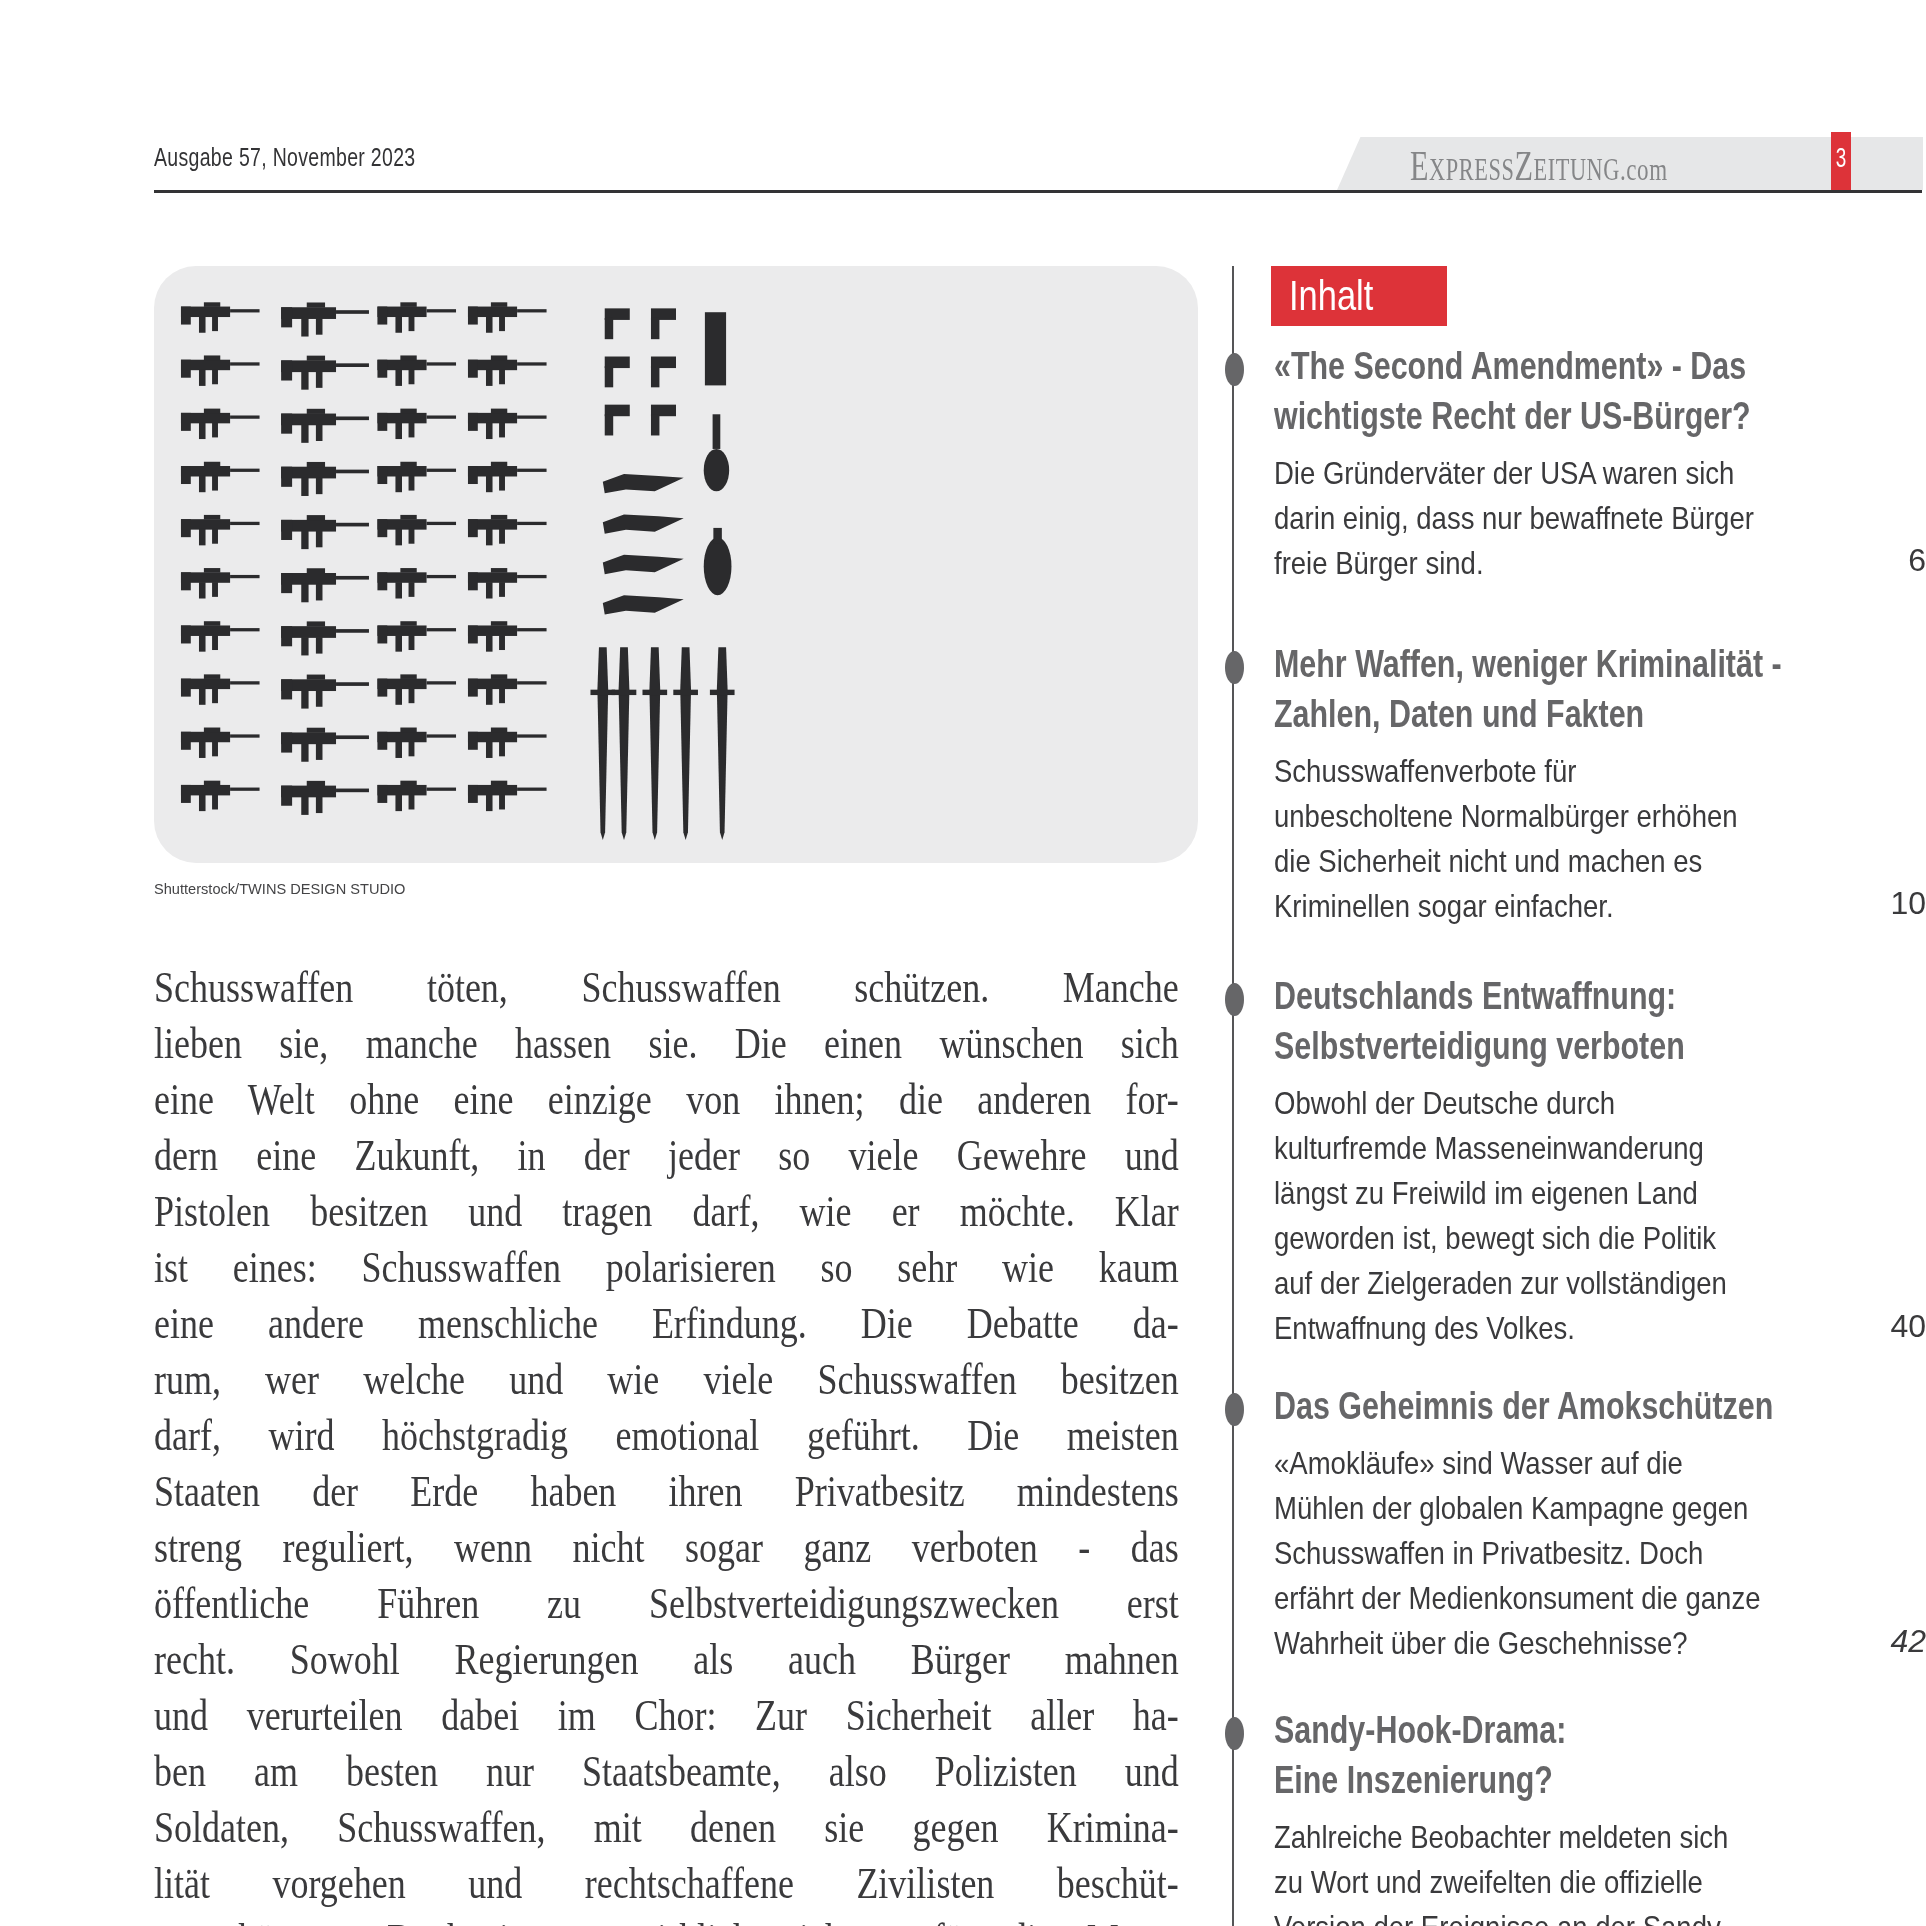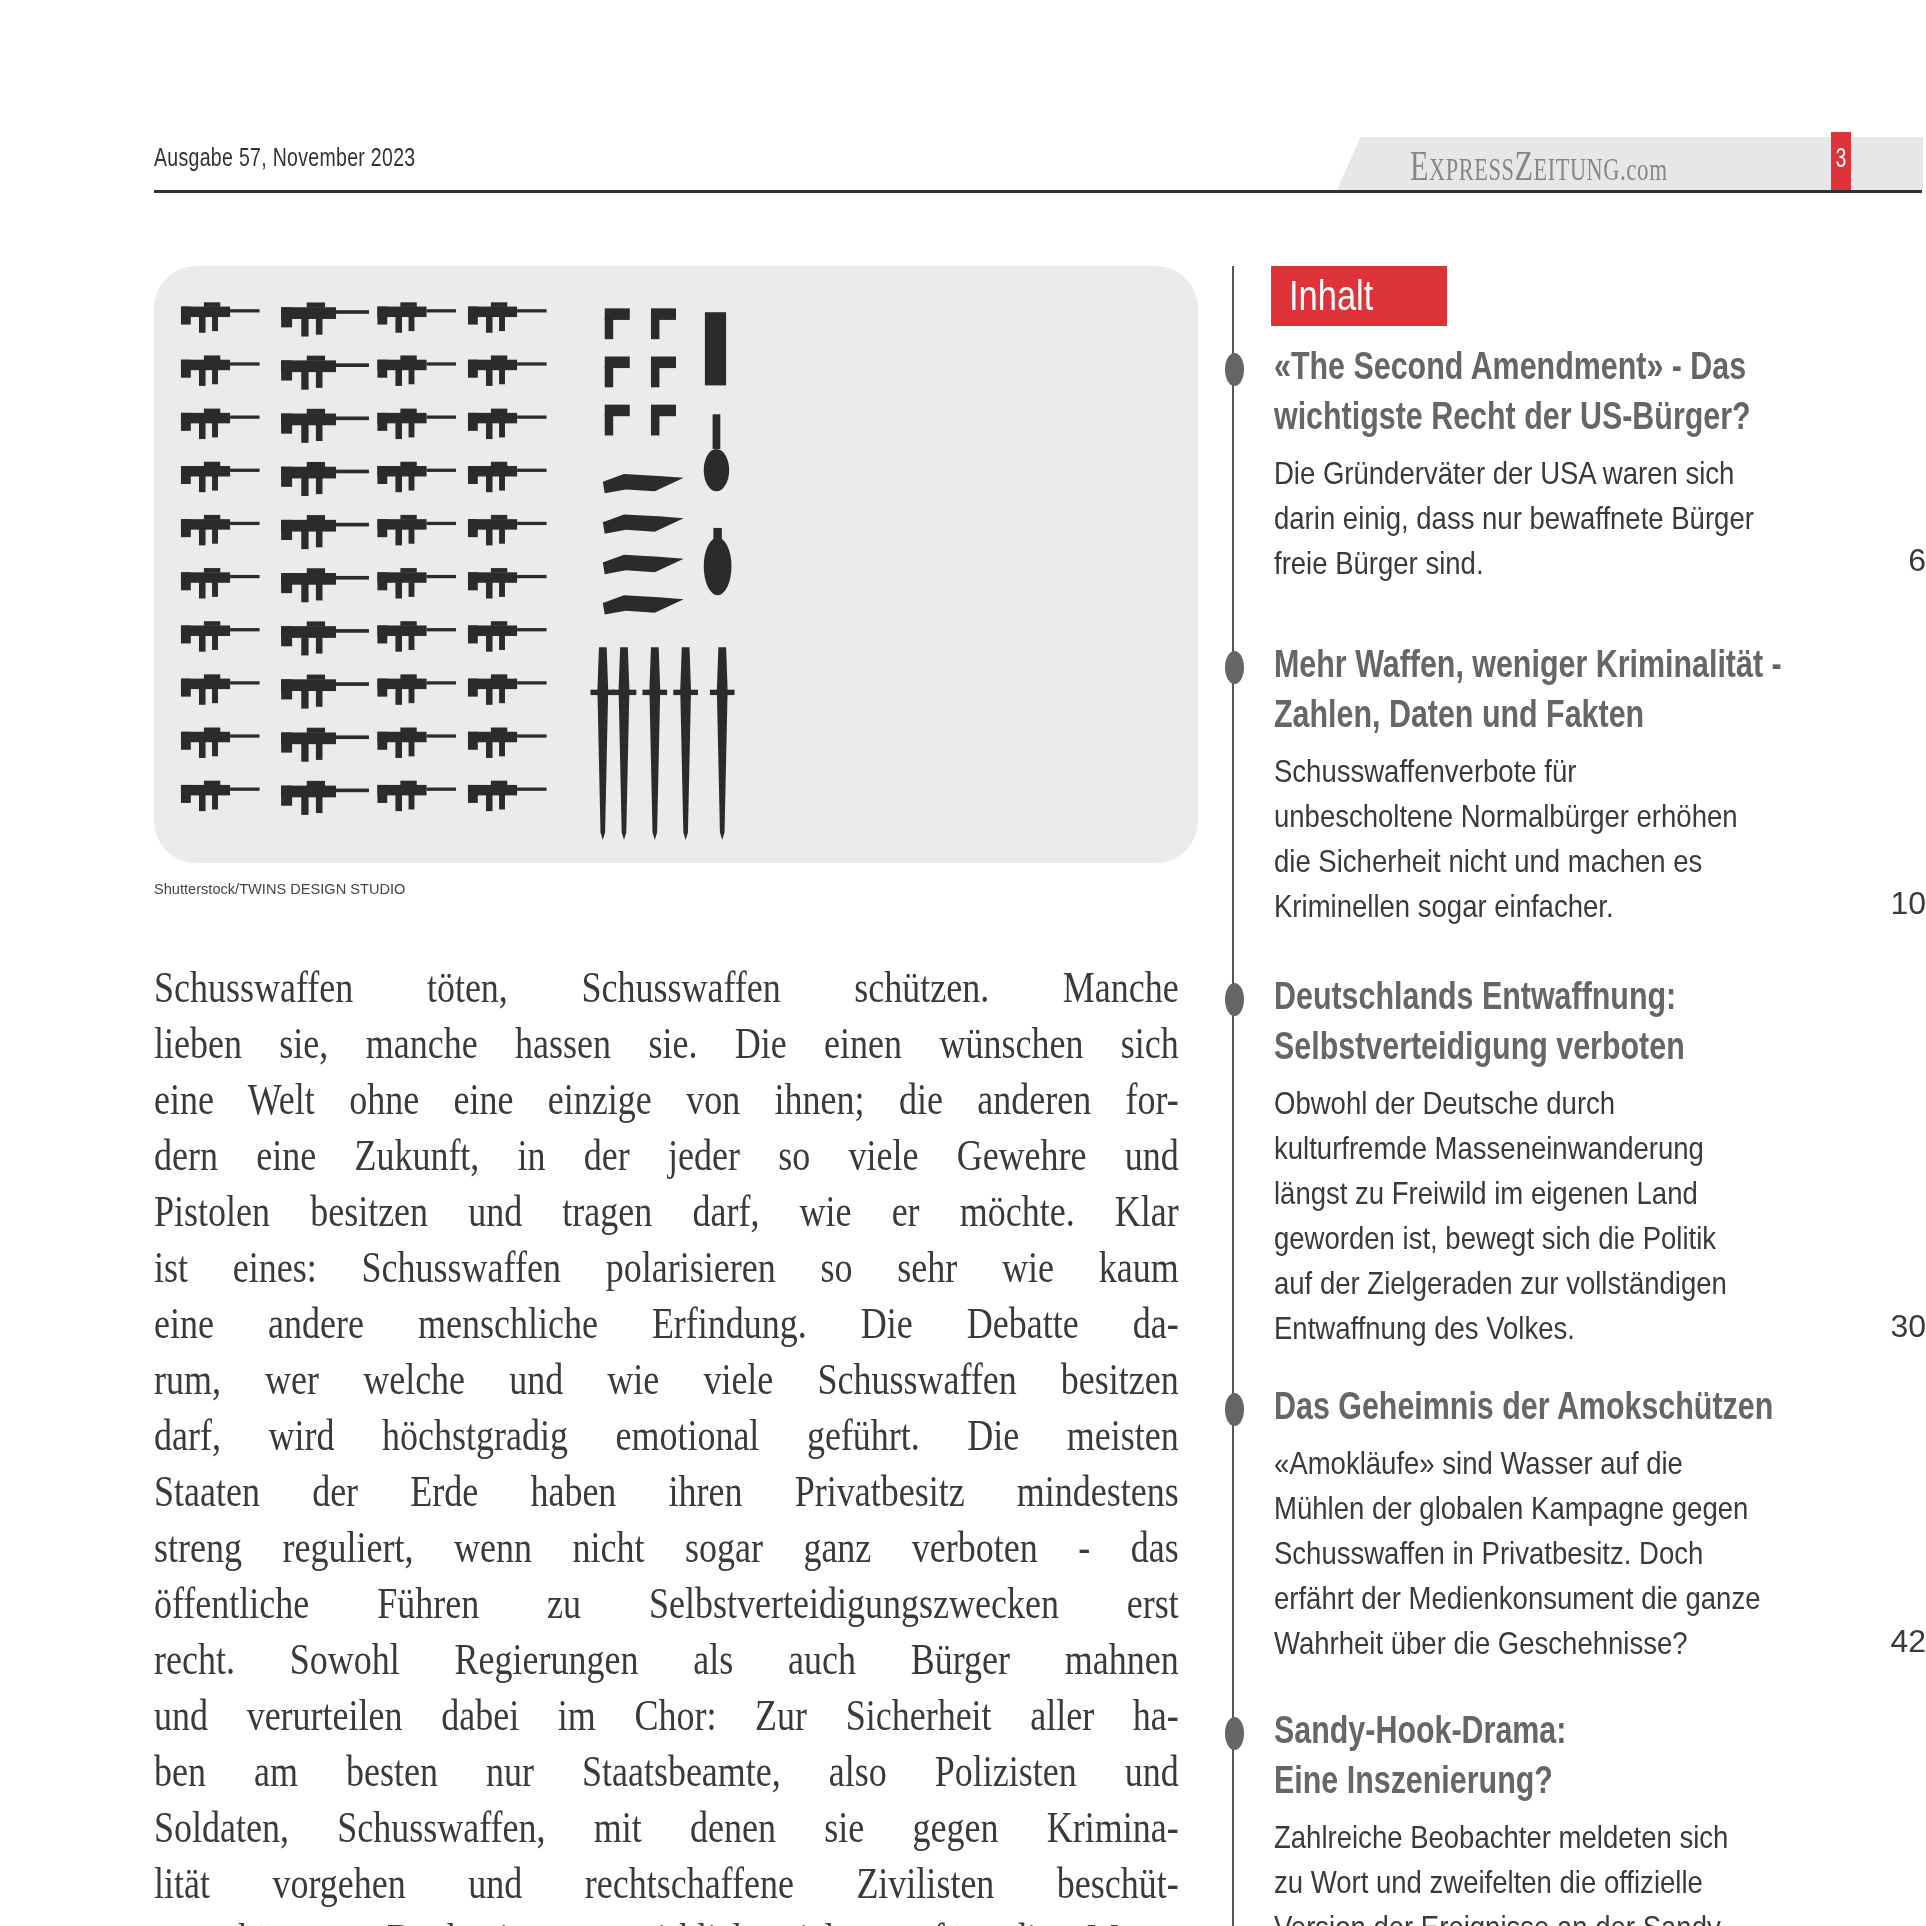--- a/index.html
+++ b/index.html
@@ -396,35 +396,35 @@
         <div>Selbstverteidigung verboten</div>
       </div>
       <div class="toc-desc" style="top: 110px;">
         <span class="dl">Obwohl der Deutsche durch</span>
         <span class="dl">kulturfremde Masseneinwanderung</span>
         <span class="dl">längst zu Freiwild im eigenen Land</span>
         <span class="dl">geworden ist, bewegt sich die Politik</span>
         <span class="dl">auf der Zielgeraden zur vollständigen</span>
         <span class="dl">Entwaffnung des Volkes.</span>
       </div>
-      <div class="toc-page" style="top: 337px;">30</div>
+      <div class="toc-page" style="top: 337px;">40</div>
     </div>
     <div class="abs toc-entry" style="top: 1381px;">
       <div class="toc-bullet" style="top: 11.6px;"></div>
       <div class="toc-title" style="top: 0px;">
         <div>Das Geheimnis der Amokschützen</div>
       </div>
       <div class="toc-desc" style="top: 60px;">
         <span class="dl">«Amokläufe» sind Wasser auf die</span>
         <span class="dl">Mühlen der globalen Kampagne gegen</span>
         <span class="dl">Schusswaffen in Privatbesitz. Doch</span>
         <span class="dl">erfährt der Medienkonsument die ganze</span>
         <span class="dl">Wahrheit über die Geschehnisse?</span>
       </div>
-      <div class="toc-page" style="top: 242px;">42</div>
+      <div class="toc-page" style="top: 242px; font-style: italic;">42</div>
     </div>
     <div class="abs toc-entry" style="top: 1705px;">
       <div class="toc-bullet" style="top: 11.6px;"></div>
       <div class="toc-title" style="top: 0px;">
         <div>Sandy-Hook-Drama:</div>
         <div>Eine Inszenierung?</div>
       </div>
       <div class="toc-desc" style="top: 110px;">
         <span class="dl">Zahlreiche Beobachter meldeten sich</span>
         <span class="dl">zu Wort und zweifelten die offizielle</span>

